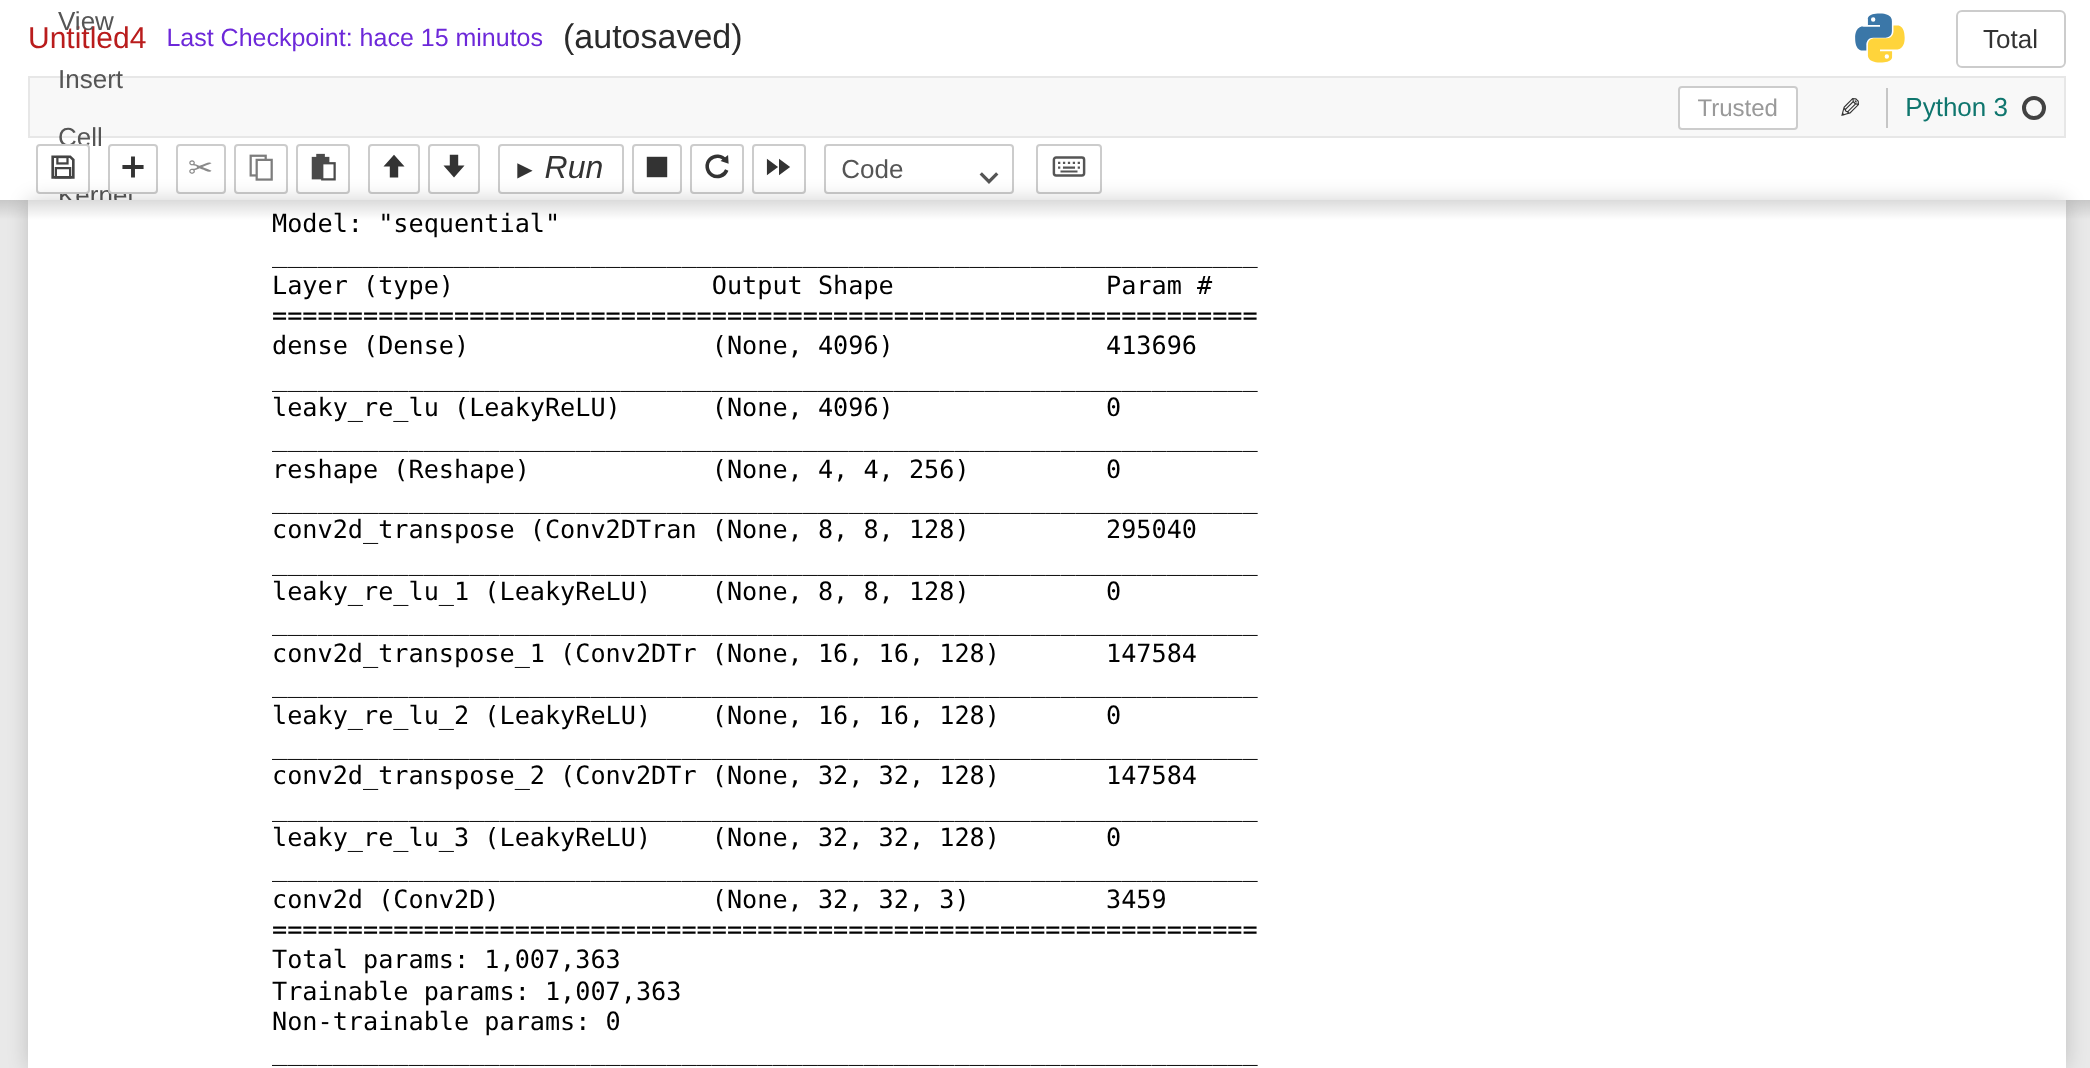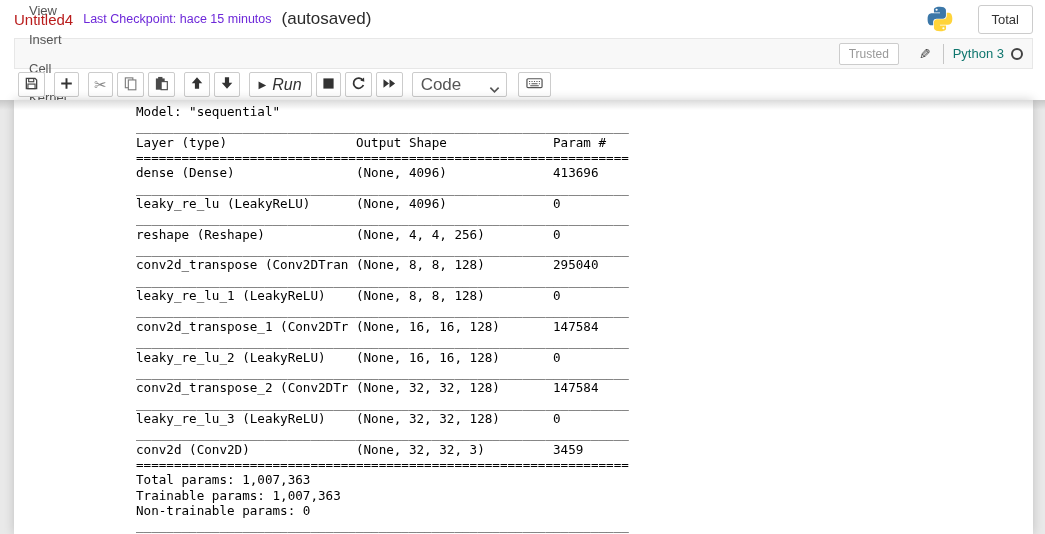--- a/index.html
+++ b/index.html
@@ -60,21 +60,21 @@
   }
   .gend { margin-right:9px; }
   .run-tri { font-size:10px; color:#333; margin-right:6px; }
   .run-label { font-size:16px; color:#333;font-style:italic; }
   .cut-glyph { font-size:15px; color:#8a8a8a; line-height:1; }
   .select-wrap { position:relative; margin-right:11px; }
   .cell-type-select {
     -webkit-appearance:none; appearance:none;
     width:95px; height:25px;
     border:1px solid #ccc; border-radius:2px; background:#fff;
-    font-size:17px; color:#555; padding:0 22px 0 8px;
+    font-size:13px; color:#555; padding:0 22px 0 8px;
     font-family:inherit; cursor:pointer;
   }
   .chevron-icon { position:absolute; right:7px; top:8px; pointer-events:none; }
 
   
   .content { position:relative; height:434px; background:#e9e9e9; padding:0 12px 0 14px; }
   .content::before {
     content:""; position:absolute; left:0; top:0; right:0; height:10px;
     background:linear-gradient(to bottom, rgba(0,0,0,.14), rgba(0,0,0,0));
     z-index:2; pointer-events:none;

